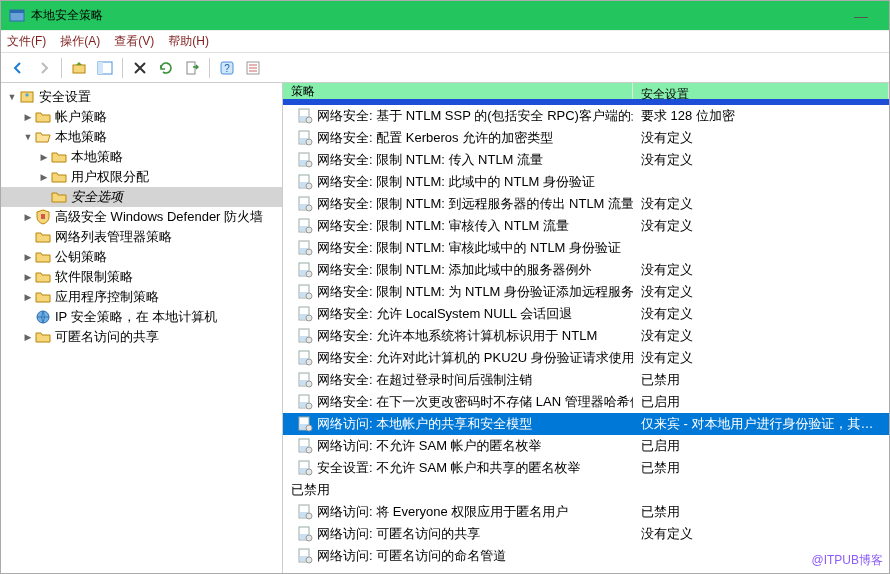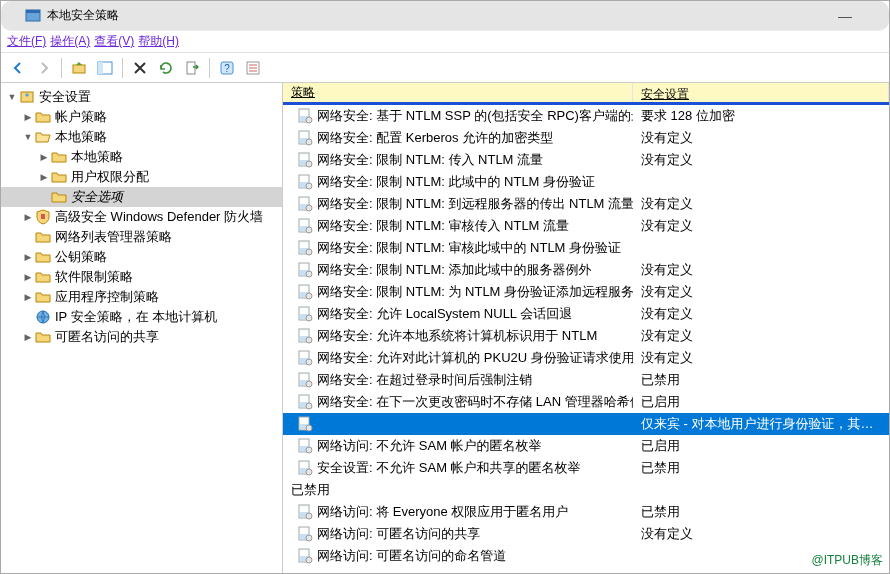--- a/index.html
+++ b/index.html
@@ -1,46 +1,46 @@
 <!DOCTYPE html>
 <html><head>
 <meta charset="utf-8">
 <style>
 * { margin: 0; padding: 0; box-sizing: border-box; }
 body { font-family: "Microsoft YaHei", "Segoe UI", sans-serif; font-size: 12px; background: #fff; color: #000; width: 890px; height: 574px; overflow: hidden; border: 1px solid #aaa; position: relative; }
-.titlebar { height: 30px; display: flex; align-items: center; padding: 0 24px; background: #e5e5e5; border-bottom: 1px solid #eee; border-radius: 10px; }
+.titlebar { height: 30px; display: flex; align-items: center; padding: 0 8px; background: #22c55e; border-bottom: 1px solid #eee; }
 .titlebar .title-icon { width: 16px; height: 16px; margin-right: 6px; }
 .titlebar .title-text { flex: 1; font-size: 12px; }
 .titlebar .winbtn { width: 40px; text-align: center; font-size: 14px; color: #555; }
-.menubar { height: 22px; display: flex; align-items: center; padding: 0 6px; gap: 4px; font-size: 12px; color: #6d28d9; border-bottom: 1px solid #e0e0e0; text-decoration: underline; }
+.menubar { height: 22px; display: flex; align-items: center; padding: 0 6px; gap: 14px; font-size: 12px; color: #7f1d1d; border-bottom: 1px solid #e0e0e0; }
 .menubar span { cursor: default; }
 .toolbar { height: 30px; display: flex; align-items: center; padding: 0 6px; gap: 4px; border-bottom: 1px solid #ccc; }
 .toolbar .tbtn { width: 22px; height: 22px; display: grid; place-items: center; border: 1px solid transparent; }
 .toolbar .sep { width: 1px; height: 20px; background: #ccc; margin: 0 2px; }
 .mainarea { display: flex; height: calc(574px - 30px - 22px - 30px); }
 .tree { width: 282px; border-right: 1px solid #ccc; padding: 4px 0; overflow: auto; }
 .tree ul { list-style: none; }
 .tree li { white-space: nowrap; }
 .tree .row { display: flex; align-items: center; height: 20px; padding-right: 4px; }
 .tree .row.selected { background: #d4d4d4; font-style: italic; }
 .tree .indent { display: inline-block; flex-shrink: 0; }
 .tree .expander { width: 14px; display: inline-grid; place-items: center; font-size: 9px; color: #646464; flex-shrink: 0; cursor: pointer; }
 .tree .ticon { width: 16px; height: 16px; margin-right: 4px; flex-shrink: 0; }
 .tree .label { font-size: 13px; }
 .listpane { flex: 1; display: flex; flex-direction: column; overflow: hidden; }
-.listhead { display: flex; height: 22px; border-bottom: 3px solid #1d4ed8; background: #fef9c3; font-size: 12px; text-decoration: underline; }
+.listhead { display: flex; height: 22px; border-bottom: 6px solid #1d4ed8; background: #86efac; font-size: 12px; }
 .listhead .col { padding: 3px 8px; border-right: 1px solid #e4e4e4; }
 .listbody { flex: 1; overflow: auto; }
 .listrow { display: flex; height: 22px; align-items: center; font-size: 13px; }
 .listrow.selected { background: #0078d7; color: #fff; }
 .listrow .cell { padding: 0 8px; white-space: nowrap; overflow: hidden; text-overflow: ellipsis; }
 .listrow .picon { width: 16px; height: 16px; margin: 0 4px 0 6px; flex-shrink: 0; }
 .col-policy { width: 350px; display: flex; align-items: center; }
 .col-setting { flex: 1; }
-.watermark { position: absolute; right: 6px; bottom: 4px; font-size: 12px; color: #15803d; margin-top: 39px; }
+.watermark { position: absolute; right: 6px; bottom: 4px; font-size: 12px; color: #8b5cf6; margin-top: 39px; }
 
 
 .svg16 { width: 16px; height: 16px; }
 </style>
 </head>
 <body>
 
 <div class="titlebar">
   <svg class="title-icon" viewBox="0 0 16 16">
       <rect x="1" y="2" width="14" height="11" fill="#69a3d8" stroke="#2b6cb0"></rect>
@@ -418,20 +418,21 @@
           </div>
           <div class="cell col-setting">已启用</div>
         </div>
         <div class="listrow selected">
           <div class="cell col-policy">
             <svg class="picon" viewBox="0 0 16 16">
               <rect x="2" y="1" width="10" height="13" fill="#fff" stroke="#9aa"></rect>
               <rect x="3" y="8" width="8" height="5" fill="#c9dff3"></rect>
               <circle cx="12" cy="12" r="3" fill="#e7e7e7" stroke="#999"></circle>
             </svg>
+            <span>网络访问: 本地帐户的共享和安全模型</span>
           </div>
           <div class="cell col-setting">仅来宾 - 对本地用户进行身份验证，其身份为来宾</div>
         </div>
         <div class="listrow">
           <div class="cell col-policy">
             <svg class="picon" viewBox="0 0 16 16">
               <rect x="2" y="1" width="10" height="13" fill="#fff" stroke="#9aa"></rect>
               <rect x="3" y="8" width="8" height="5" fill="#c9dff3"></rect>
               <circle cx="12" cy="12" r="3" fill="#e7e7e7" stroke="#999"></circle>
             </svg>

